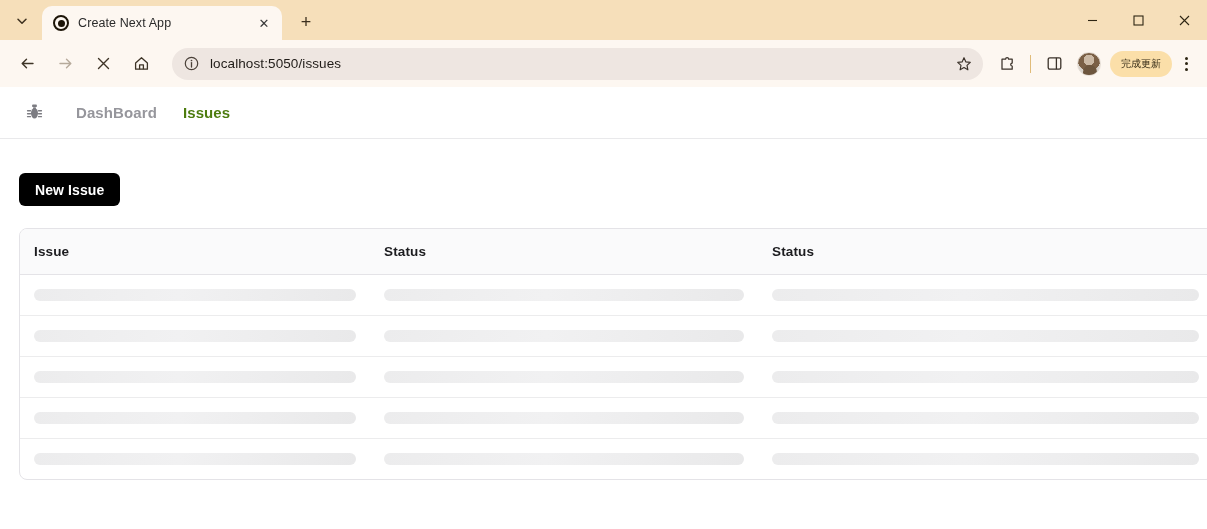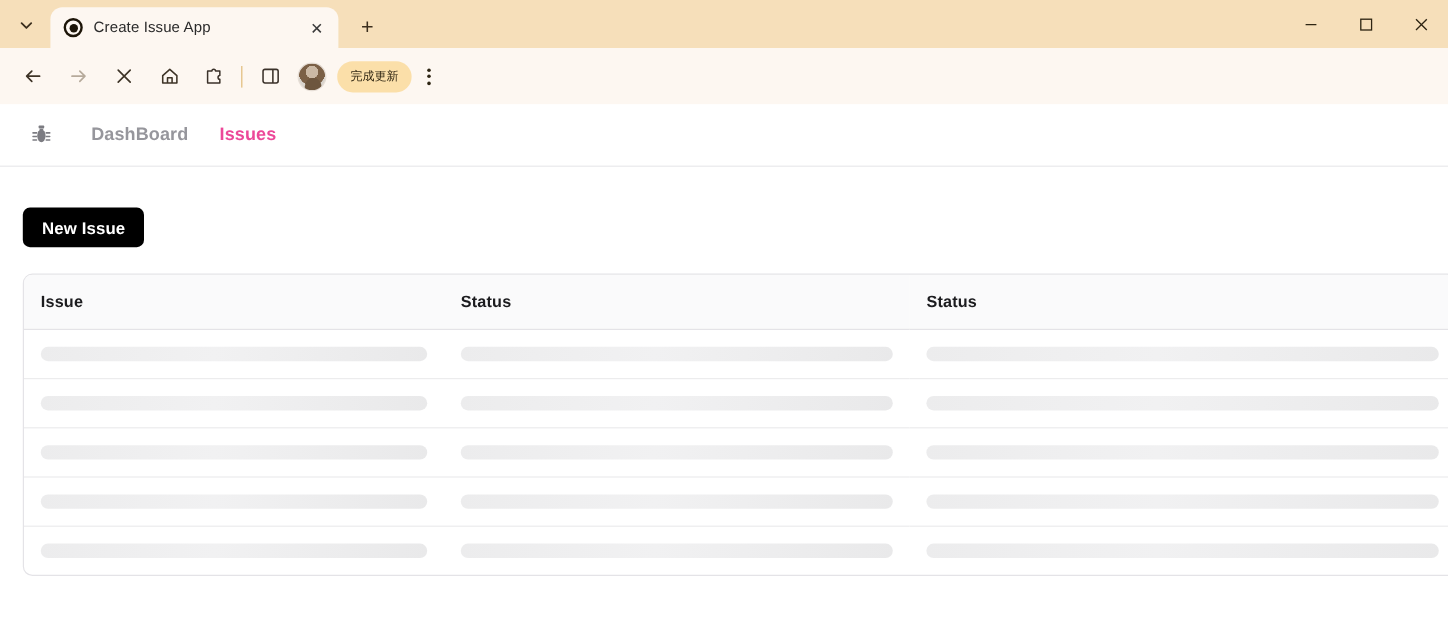--- a/index.html
+++ b/index.html
@@ -195,21 +195,21 @@
     display: flex; align-items: center; justify-content: center;
     color: #7c7c82; margin-left: 8px;
   }
   .nav-links { display: flex; align-items: center; gap: 26px; margin-left: 8px; }
   .nav-link {
     font-size: 15px;
     color: #96969c;
     text-decoration: none;
     letter-spacing: 0.1px;
   }
-  .nav-link.active { color: #ec4899; }
+  .nav-link.active { color: #4d7c0f; }
 
   .container { padding: 34px 18px 0 19px; }
 
   .new-issue-btn {
     display: inline-flex; align-items: center; justify-content: center;
     height: 33px;
     padding: 0 16px;
     background: #000000;
     color: #ffffff;
     font-size: 14px;
@@ -261,21 +261,21 @@
     <div class="tab-list-btn">
       <svg width="12" height="12" viewBox="0 0 12 12">
         <path d="M2 4.3 L6 8.3 L10 4.3" stroke="currentColor" stroke-width="1.5" fill="none" stroke-linecap="round" stroke-linejoin="round"></path>
       </svg>
     </div>
 
     <div class="tab">
       <span class="tab-favicon">
         <span class="inner"></span>
       </span>
-      <span class="tab-title">Create Issue App</span>
+      <span class="tab-title">Create Next App</span>
       <span class="tab-close">✕</span>
     </div>
 
     <div class="new-tab">+</div>
 
     <div class="win-controls">
       <div class="win-btn">
         <svg width="11" height="11" viewBox="0 0 11 11">
             <path d="M1 5.5 H10" stroke="currentColor" stroke-width="1.1"></path>
           </svg>
@@ -309,20 +309,35 @@
         <path d="M2.5 2.5 L12.5 12.5 M12.5 2.5 L2.5 12.5" stroke="currentColor" stroke-width="1.4" stroke-linecap="round"></path>
       </svg>
     </div>
     <div class="nav-btn">
       <svg width="17" height="17" viewBox="0 0 17 17">
         <path d="M2.6 8 L8.5 2.8 L14.4 8 V14.2 H2.6 Z" stroke="currentColor" stroke-width="1.3" fill="none" stroke-linejoin="round"></path>
         <path d="M6.6 14.2 V9.8 H10.4 V14.2" stroke="currentColor" stroke-width="1.3" fill="none" stroke-linejoin="round"></path>
       </svg>
     </div>
 
+    <div class="omnibox">
+      <span class="omni-icon">
+        <svg width="15" height="15" viewBox="0 0 15 15">
+          <circle cx="7.5" cy="7.5" r="6.2" stroke="currentColor" stroke-width="1.2" fill="none"></circle>
+          <path d="M7.5 6.6 V11" stroke="currentColor" stroke-width="1.3" stroke-linecap="round"></path>
+          <circle cx="7.5" cy="4.5" r="0.85" fill="currentColor"></circle>
+        </svg>
+      </span>
+      <span class="omni-url" title="Search Google or type a URL">localhost:5050/issues</span>
+      <span class="omni-star">
+        <svg width="16" height="16" viewBox="0 0 16 16">
+          <path d="M8 1.7 L9.9 5.9 L14.3 6.4 L11 9.4 L11.9 13.8 L8 11.5 L4.1 13.8 L5 9.4 L1.7 6.4 L6.1 5.9 Z" stroke="currentColor" stroke-width="1.15" fill="none" stroke-linejoin="round"></path>
+        </svg>
+      </span>
+    </div>
 
     <div class="tb-icon">
       <svg width="17" height="17" viewBox="0 0 17 17">
         <path d="M3 4.2 H6.6 a1.5 1.5 0 1 1 3 0 H13.2 V8 a1.5 1.5 0 1 0 0 3 V14.2 H3 Z" stroke="currentColor" stroke-width="1.25" fill="none" stroke-linejoin="round"></path>
       </svg>
     </div>
     <div class="tb-divider"></div>
     <div class="tb-icon">
       <svg width="17" height="17" viewBox="0 0 17 17">
         <rect x="2.2" y="2.8" width="12.6" height="11.4" rx="1.6" stroke="currentColor" stroke-width="1.3" fill="none"></rect>

